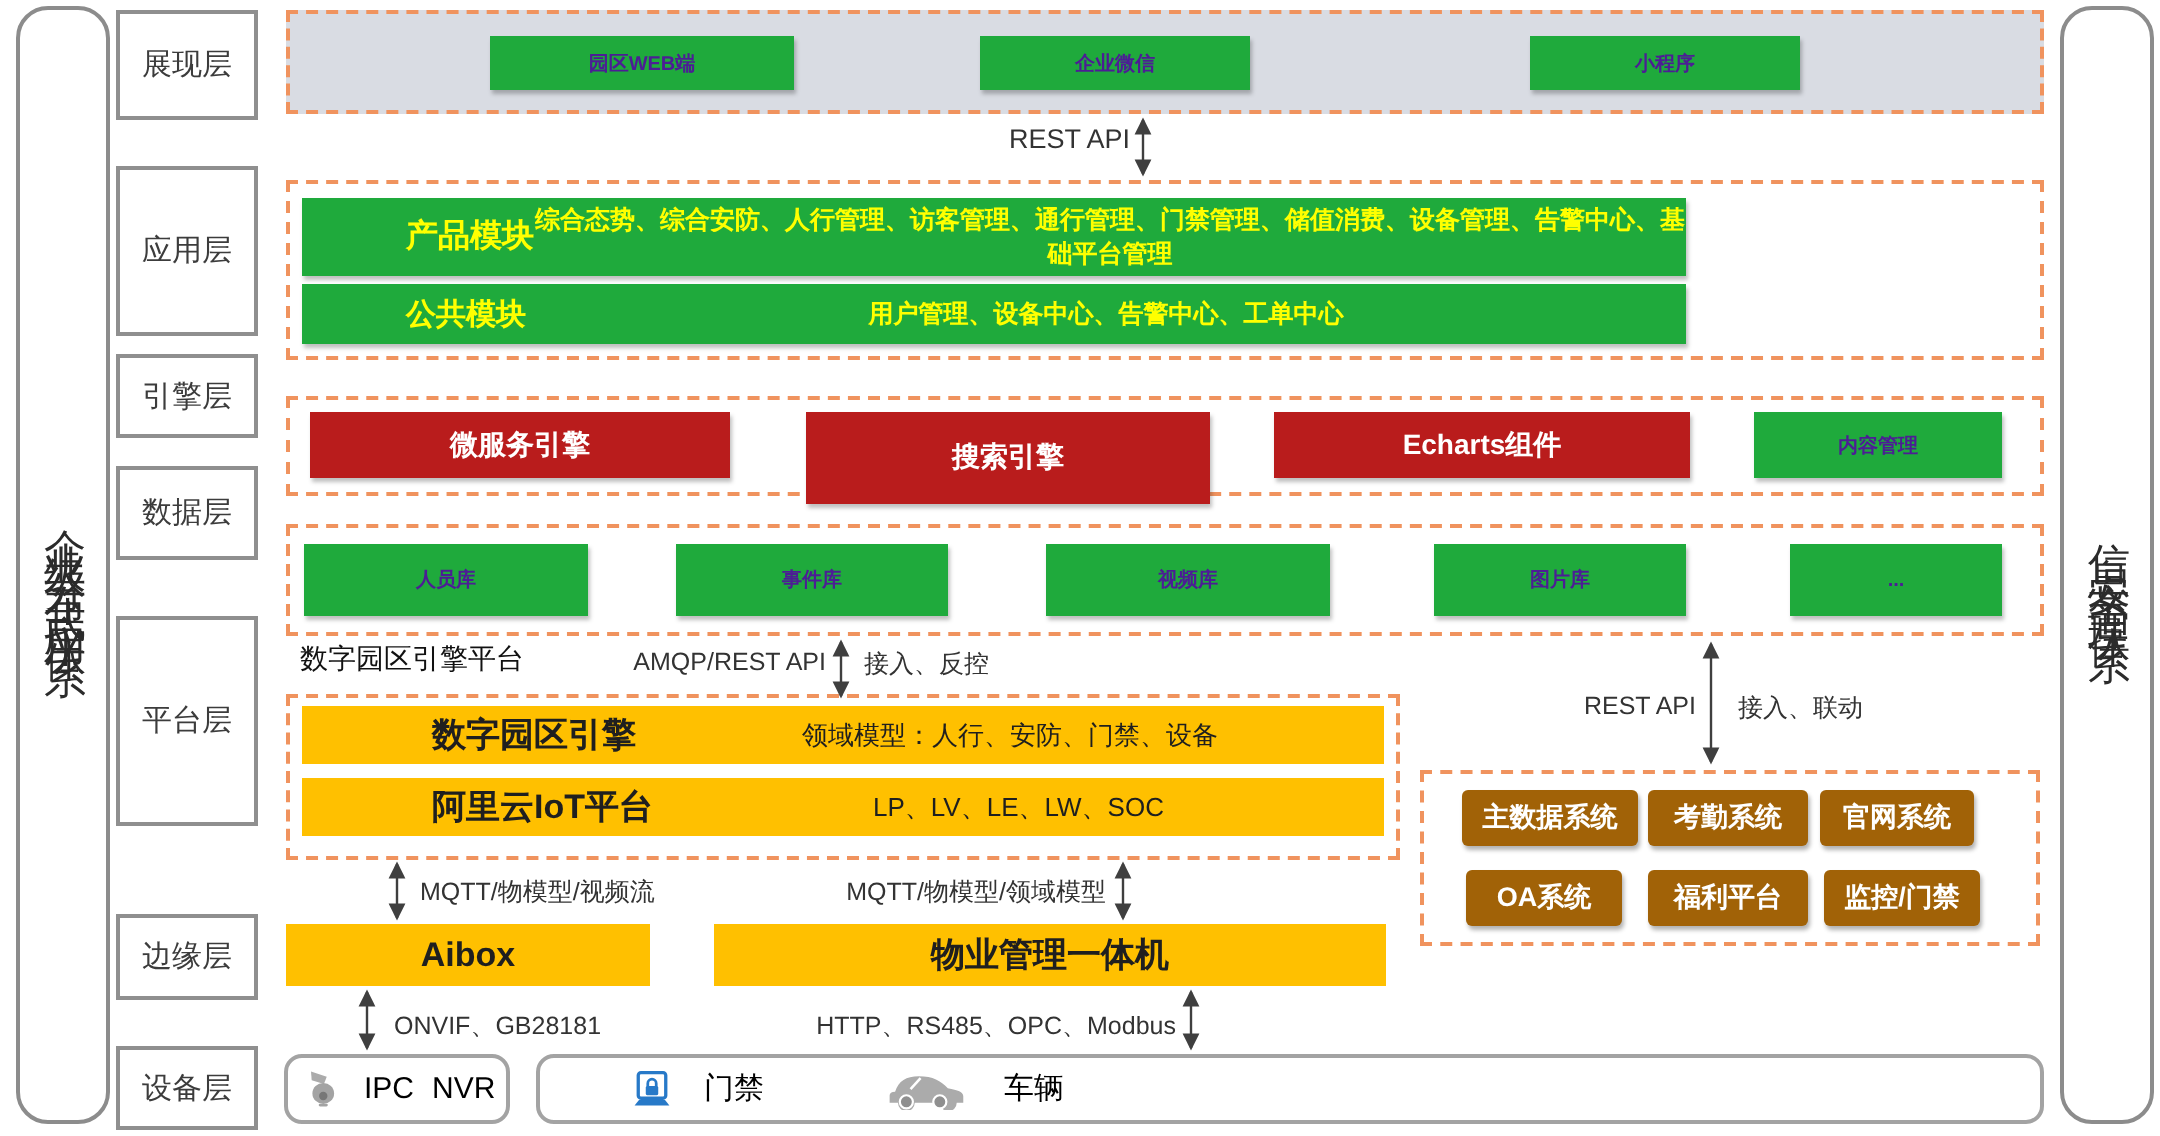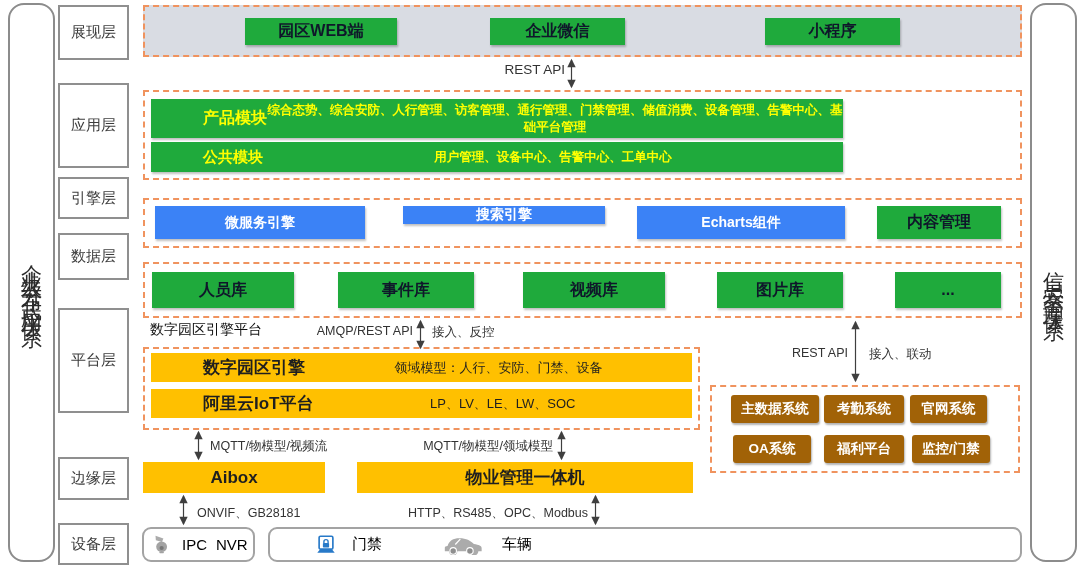--- a/index.html
+++ b/index.html
@@ -11,36 +11,36 @@
           display:flex; align-items:center; justify-content:center; }
   .vtext { writing-mode:vertical-rl; text-orientation:upright; font-size:21px;
            color:#2b2b2b; letter-spacing:7px; font-weight:500; }
 
   .layerbox { position:absolute; left:58px; width:71px; background:#fff;
               border:2px solid #8f8f8f; display:flex; align-items:center;
               justify-content:center; font-size:15px; color:#3c3c3c; }
 
   .dashed { position:absolute; border:2px dashed #f0935e; }
 
-  .gbox { position:absolute; background:#1faa3c; color:#0f172a; font-weight:bold;
-          display:flex; align-items:center; justify-content:center; font-size:16px;
+  .gbox { position:absolute; background:#1faa3c; color:#4c1d95; font-weight:bold;
+          display:flex; align-items:center; justify-content:center; font-size:10px;
           box-shadow:1px 2px 2px rgba(0,0,0,.25); }
-  .bbox { position:absolute; background:#3b82f6; color:#ffffff; font-weight:bold;
+  .bbox { position:absolute; background:#b91c1c; color:#ffffff; font-weight:bold;
           display:flex; align-items:center; justify-content:center; font-size:14px;
           box-shadow:1px 2px 2px rgba(0,0,0,.25); }
   .obar { position:absolute; background:#ffc000; color:#1f1f1f;
           display:flex; align-items:center; }
   .obar.center { justify-content:center; font-weight:bold; font-size:17px; }
 
   .appbar { position:absolute; left:151px; width:692px; background:#1faa3c;
             display:flex; align-items:center; box-shadow:1px 2px 2px rgba(0,0,0,.25); }
   .mod-name { margin-left:52px; font-size:16px; font-weight:bold; color:#ffff00; white-space:nowrap; }
   .mod-desc { flex:1; text-align:center; font-size:12.5px; font-weight:bold; color:#ffff00; }
 
-  .p-name { margin-left:52px; font-size:17px; font-weight:bold; color:#1f1f1f; white-space:nowrap; }
+  .p-name { margin-left:65px; font-size:17px; font-weight:bold; color:#1f1f1f; white-space:nowrap; }
   .p-detail { flex:1; text-align:center; font-size:13px; color:#1f1f1f; }
 
   .note { position:absolute; font-size:12.5px; color:#333; white-space:nowrap; }
   .note.r { text-align:right; }
   .caption { position:absolute; font-size:14px; color:#111; white-space:nowrap; }
 
   .sysbox { position:absolute; background:#a16207; color:#fff; font-weight:bold;
             font-size:13.5px; border-radius:3px; display:flex; align-items:center;
             justify-content:center; box-shadow:1px 2px 2px rgba(0,0,0,.3); }
 
@@ -81,21 +81,21 @@
     <span class="mod-name">产品模块</span>
     <span class="mod-desc">综合态势、综合安防、人行管理、访客管理、通行管理、门禁管理、储值消费、设备管理、告警中心、基础平台管理</span>
   </div>
   <div class="appbar" style="top:142px;height:30px;">
     <span class="mod-name" style="font-size:15px;">公共模块</span>
     <span class="mod-desc">用户管理、设备中心、告警中心、工单中心</span>
   </div>
 
   <div class="dashed" style="left:143px;top:198px;width:879px;height:50px;"></div>
   <div class="bbox" style="left:155px;top:206px;width:210px;height:33px;">微服务引擎</div>
-  <div class="bbox" style="left:403px;top:206px;width:202px;height:18px;">搜索引擎</div>
+  <div class="bbox" style="left:403px;top:206px;width:202px;height:46px;">搜索引擎</div>
   <div class="bbox" style="left:637px;top:206px;width:208px;height:33px;">Echarts组件</div>
   <div class="gbox" style="left:877px;top:206px;width:124px;height:33px;">内容管理</div>
 
   <div class="dashed" style="left:143px;top:262px;width:879px;height:56px;"></div>
   <div class="gbox" style="left:152px;top:272px;width:142px;height:36px;">人员库</div>
   <div class="gbox" style="left:338px;top:272px;width:136px;height:36px;">事件库</div>
   <div class="gbox" style="left:523px;top:272px;width:142px;height:36px;">视频库</div>
   <div class="gbox" style="left:717px;top:272px;width:126px;height:36px;">图片库</div>
   <div class="gbox" style="left:895px;top:272px;width:106px;height:36px;">...</div>
 

